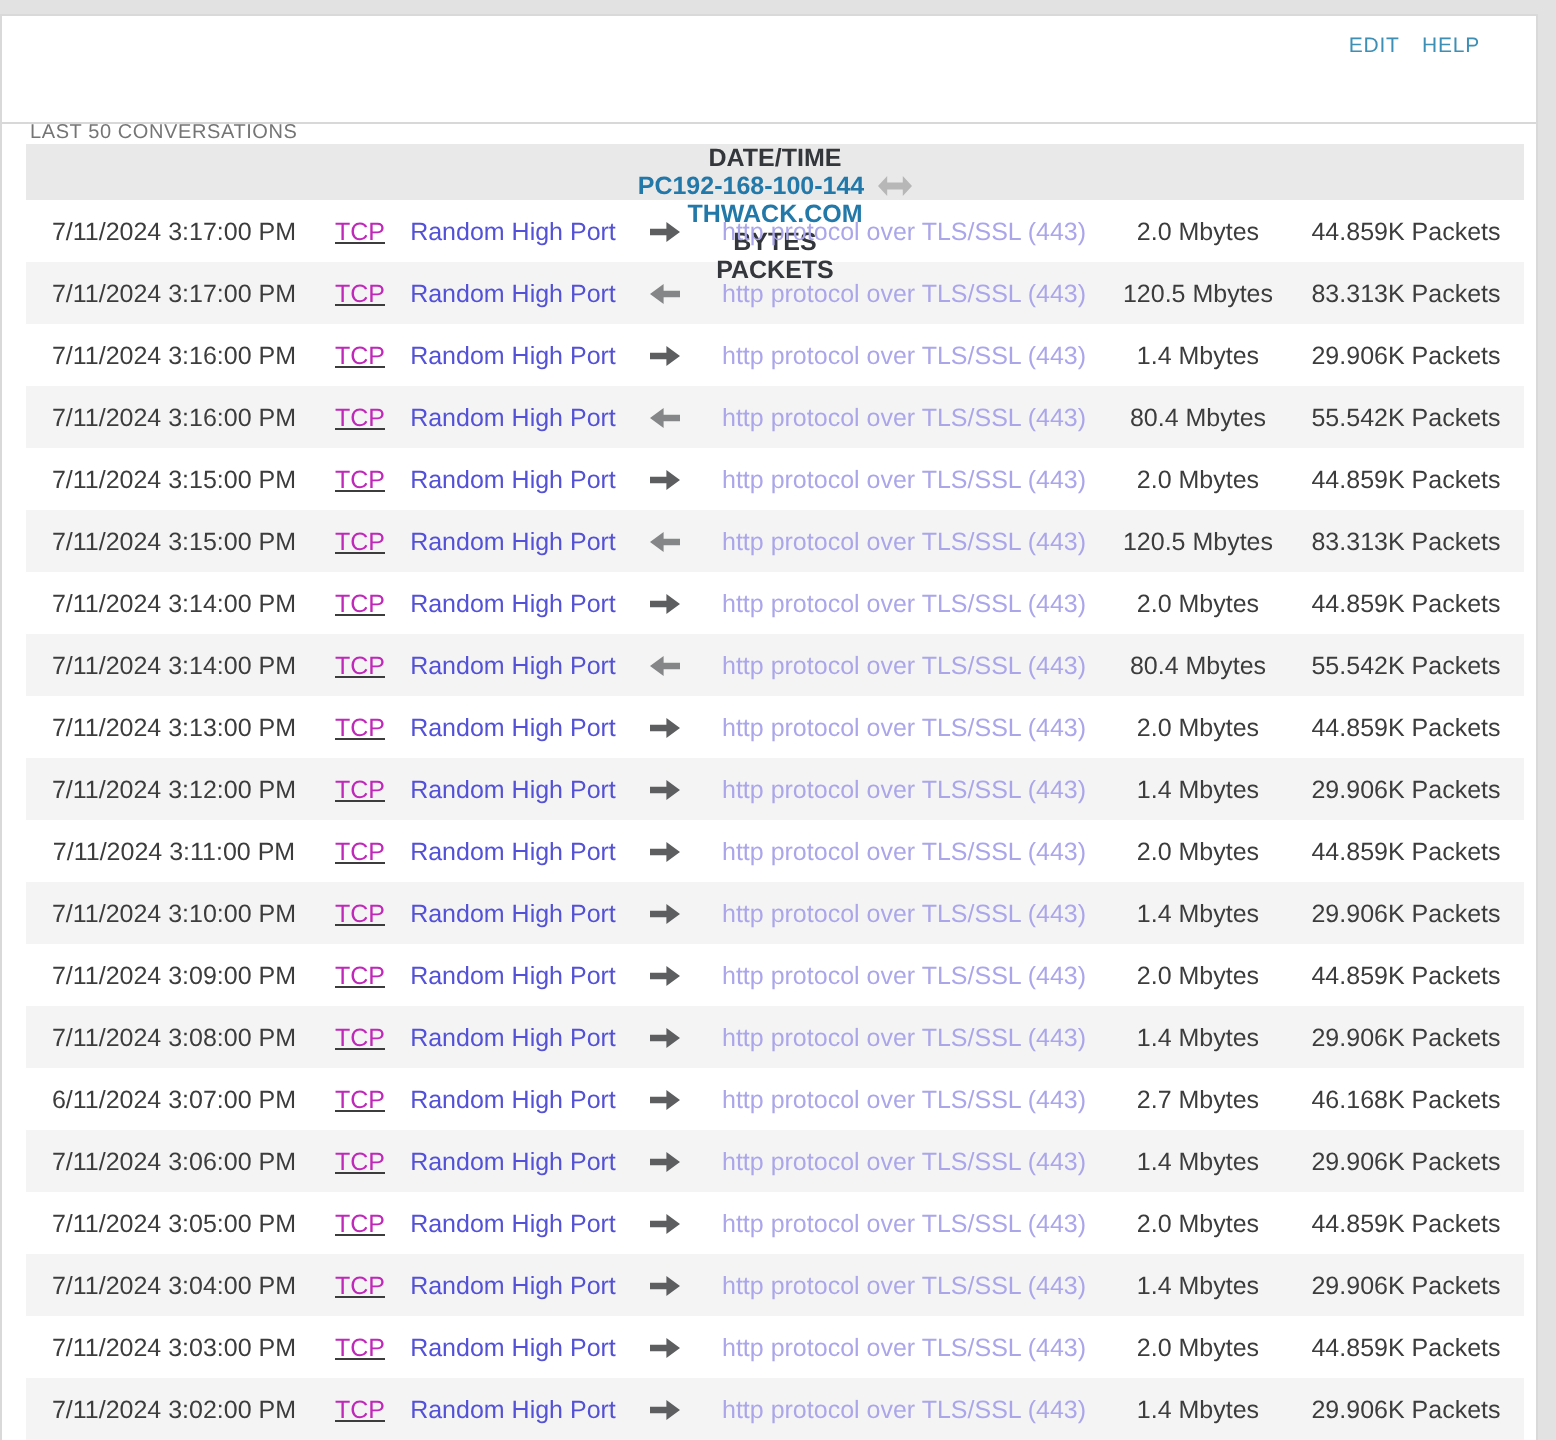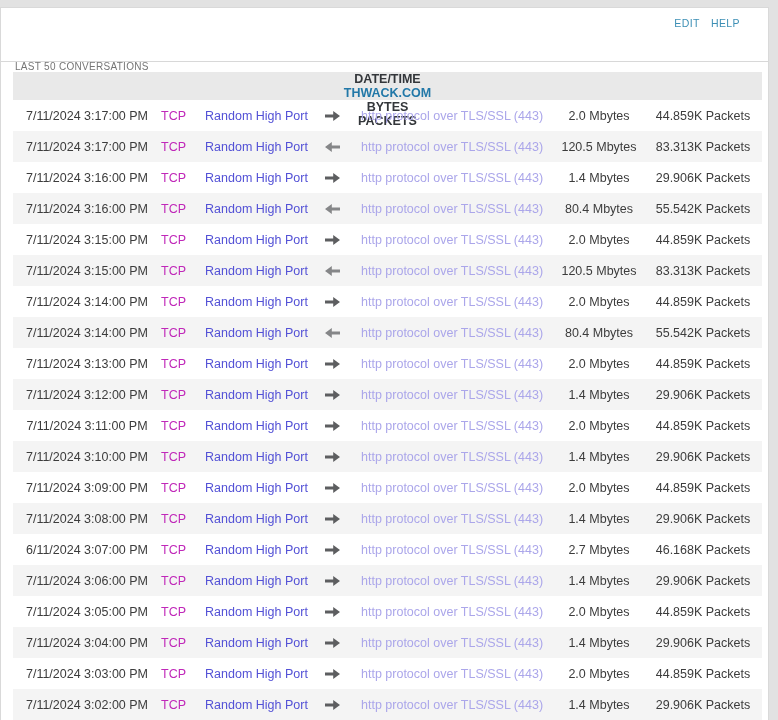--- a/index.html
+++ b/index.html
@@ -39,21 +39,21 @@
   .thead{
     display:flex;align-items:center;
     height:28px;background:#e9e9e9;
     font-weight:bold;color:#33363a;flex-direction:column;
   }
   .tr{display:flex;align-items:center;height:31px;color:#3c3c3c;}
   .tr:nth-child(even){background:#f4f4f4;}
   .td,.th{box-sizing:border-box;}
 
   .c-date   {width:148px;text-align:center;}
-  .c-proto  {width:38px;}
+  .c-proto  {width:38px;text-align:center;text-decoration:underline;}
   .c-port   {width:115px;text-align:center;}
   .c-arrow  {width:37px;text-align:center;line-height:0;}
   .c-service{flex:1;text-align:left;padding-left:10px;}
   .c-bytes  {width:90px;text-align:center;}
   .c-packets{width:118px;text-align:center;}
 
   .h-source {width:190px;display:flex;align-items:center;justify-content:center;gap:7px;}
   .h-dest   {flex:1;text-align:right;}
 
   a.hdr-link{color:var(--header_link,#2278a8);text-decoration:none;font-weight:bold;cursor:pointer;}
@@ -77,20 +77,28 @@
       <div class="widget-subtitle">LAST 50 CONVERSATIONS</div>
       <div class="widget-actions">
         <a>EDIT</a>
         <a>HELP</a>
       </div>
     </div>
 
     <div class="table">
       <div class="thead">
         <div class="th c-date">DATE/TIME</div>
+        <div class="th h-source">
+          <a class="hdr-link">PC192-168-100-144</a>
+          <span class="swap-icon">
+            <svg width="17" height="10" viewBox="0 0 17 10" fill="currentColor" aria-hidden="true">
+              <path d="M4.6 0 L0 5 L4.6 10 L4.6 6.7 L12.4 6.7 L12.4 10 L17 5 L12.4 0 L12.4 3.3 L4.6 3.3 Z"></path>
+            </svg>
+          </span>
+        </div>
         <div class="th h-dest">
           <a class="hdr-link">THWACK.COM</a>
         </div>
         <div class="th c-bytes">BYTES</div>
         <div class="th c-packets">PACKETS</div>
       </div>
 
       <div id="rows">
           <div class="tr dir-out">
     <div class="td c-date">7/11/2024 3:17:00 PM</div>

